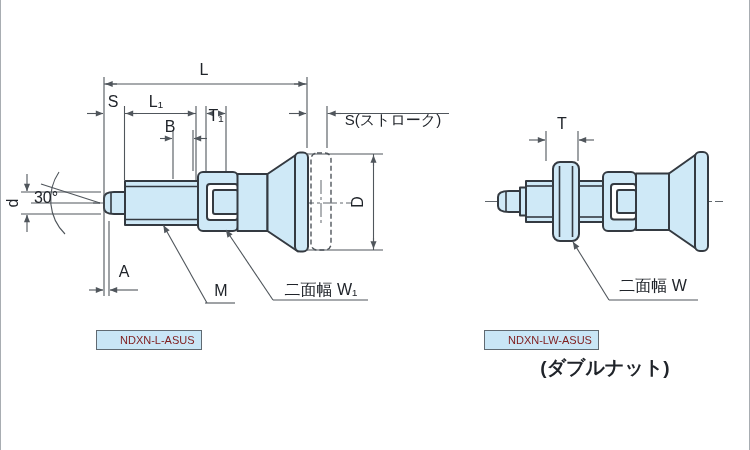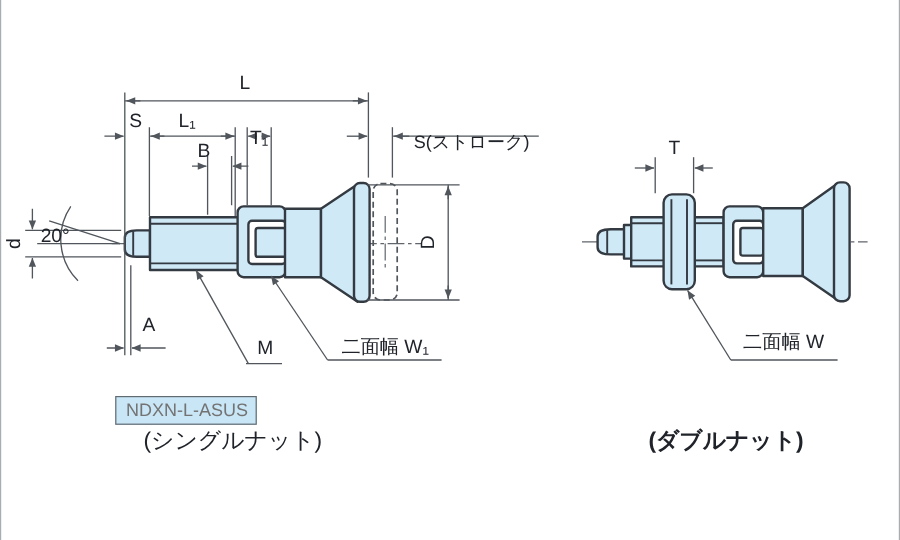--- a/index.html
+++ b/index.html
@@ -15,22 +15,22 @@
   .dim{stroke:#50565c;stroke-width:1.1;fill:none;}
   .cl{stroke:#60666c;stroke-width:1;fill:none;stroke-dasharray:14 3 3 3;}
   .phantom{stroke:#50565c;stroke-width:1.4;fill:none;stroke-dasharray:5 3;}
   .lbl{
     position:absolute;color:#20242a;font-size:16px;line-height:1;white-space:nowrap;
     transform:translate(-50%,-50%);
   }
   .lbl.small{font-size:15px;}
   .lbl.rot{transform:translate(-50%,-50%) rotate(-90deg);}
   .pn-box{
-    position:absolute;background:#c9e6f6;border:1px solid #606a72;color:#737373;
-    font-size:15px;line-height:1;padding:4px 6px 3px 8px;white-space:nowrap;
+    position:absolute;background:#c9e6f6;border:1px solid #606a72;color:#7f1d1d;
+    font-size:11px;line-height:1;padding:4px 6px 3px 23px;white-space:nowrap;
   }
   .caption{
     position:absolute;color:#20242a;font-size:19px;line-height:1;white-space:nowrap;
     transform:translateX(-50%);
   }
 </style>
 </head>
 <body>
 
 <div id="stage">
@@ -154,27 +154,27 @@
     </g>
   </svg>
 
   <span class="lbl" style="left:203px;top:70px;">L</span>
   <span class="lbl" style="left:112px;top:102px;">S</span>
   <span class="lbl" style="left:155px;top:102px;">L₁</span>
   <span class="lbl" style="left:215px;top:116px;">T₁</span>
   <span class="lbl" style="left:169px;top:127px;">B</span>
   <span class="lbl small" style="left:392px;top:99px;margin-top:20px;">S(ストローク)</span>
   <span class="lbl rot" style="left:12px;top:203px;">d</span>
-  <span class="lbl" style="left:45px;top:198px;">20°</span>
+  <span class="lbl" style="left:45px;top:198px;">30°</span>
   <span class="lbl" style="left:123px;top:272px;">A</span>
   <span class="lbl" style="left:220px;top:291px;">M</span>
   <span class="lbl" style="left:320px;top:290px;">二面幅 W₁</span>
   <span class="lbl rot" style="left:357px;top:202px;">D</span>
 
   <span class="lbl" style="left:561px;top:124px;">T</span>
   <span class="lbl" style="left:652px;top:286px;">二面幅 W</span>
 
   <span class="pn-box" style="left:95px;top:330px;">NDXN-L-ASUS</span>
-  <span class="caption" style="left:193px;top:358px;">(シングルナット)</span>
 
+  <span class="pn-box" style="left:483px;top:330px;">NDXN-LW-ASUS</span>
   <span class="caption" style="left:604px;top:358px;font-weight:bold;">(ダブルナット)</span>
 
 </div>
 
 </body></html>

